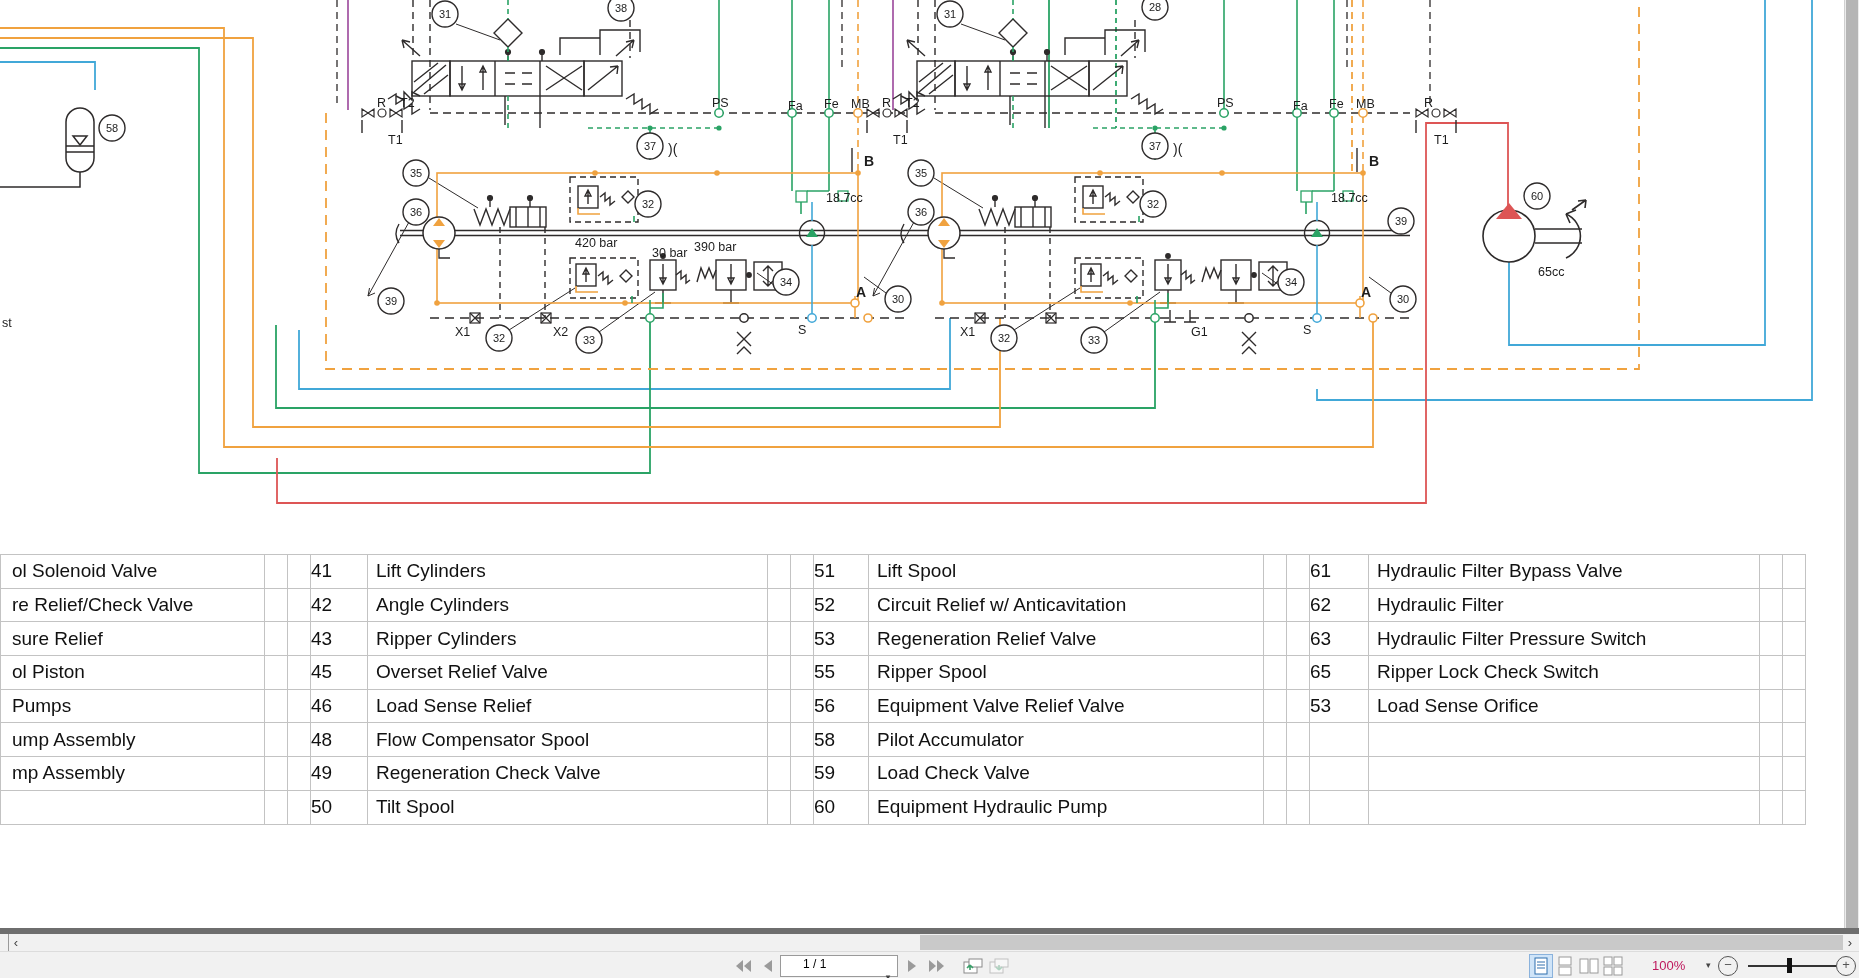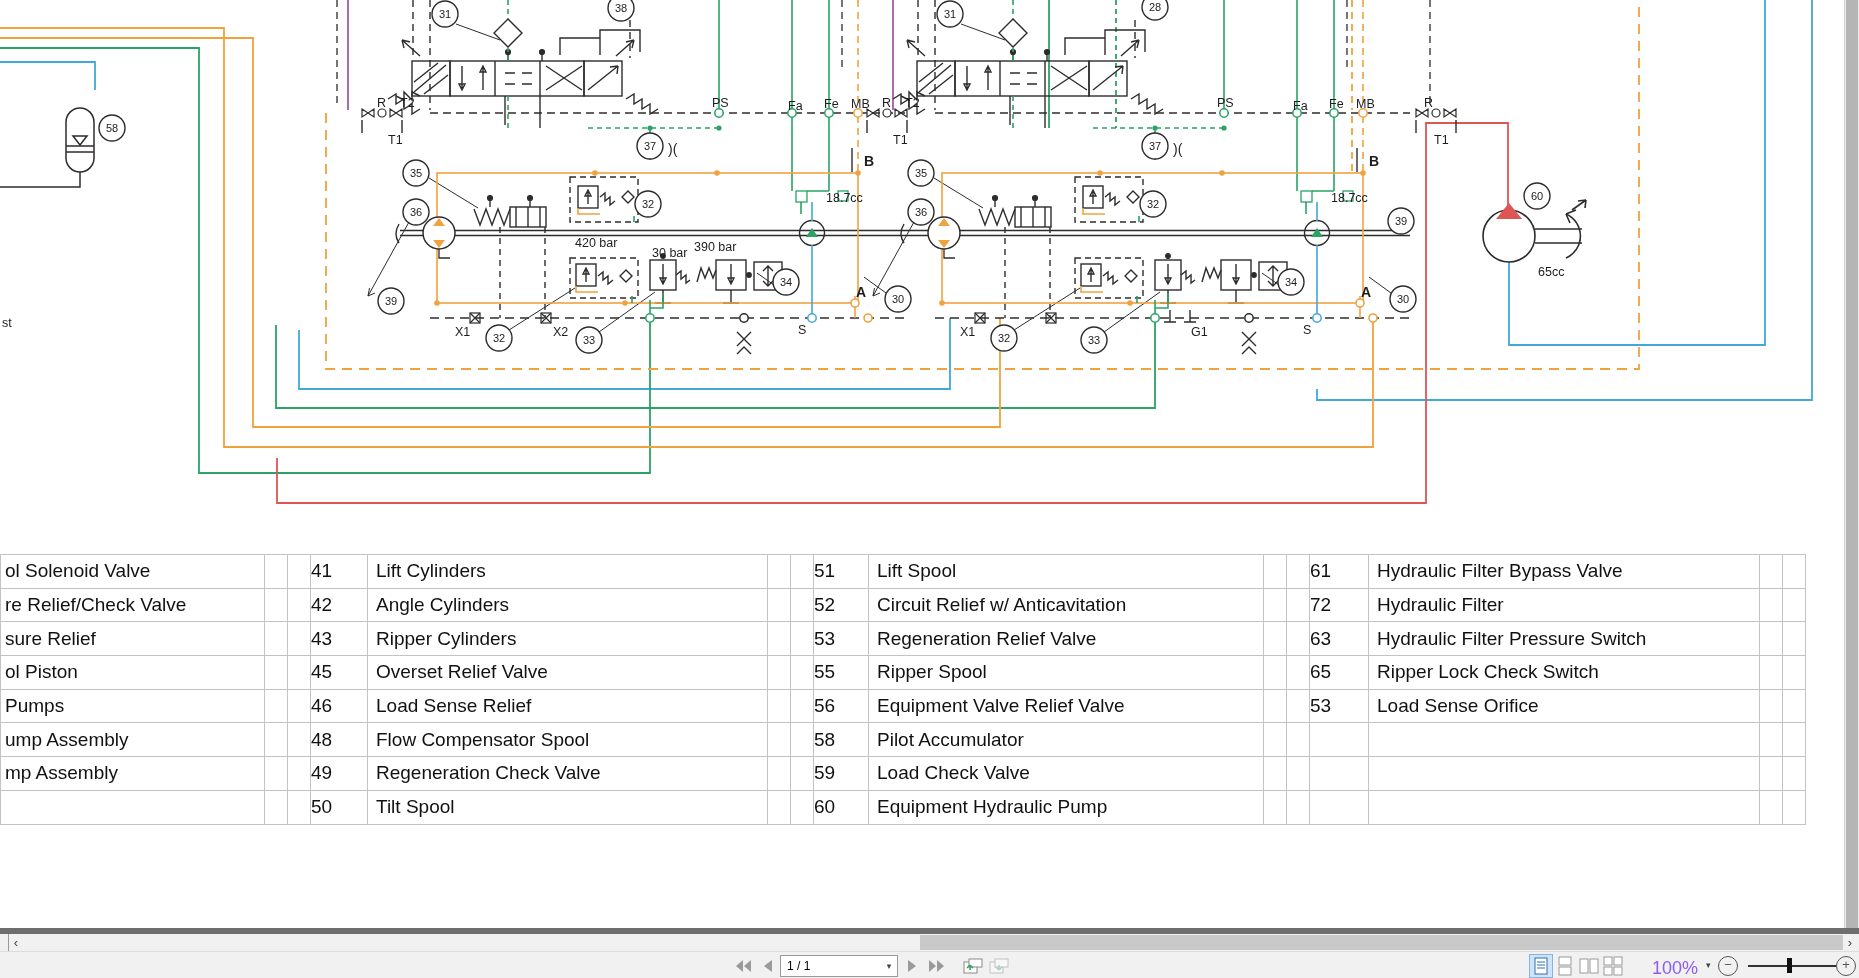--- a/index.html
+++ b/index.html
@@ -10,40 +10,40 @@
   svg text{font-family:"Liberation Sans",sans-serif;fill:#1d1d1d;}
   text.port{font-size:12.5px;}
   text.bar{font-size:12.5px;}
   text.callout-n{font-size:11px;text-anchor:middle;}
   text.big{font-size:14px;font-weight:bold;}
   
   #legend{position:absolute;left:0;top:554px;width:1805px;border-collapse:collapse;table-layout:fixed;}
   #legend td{border:1px solid #c3c3c3;height:32.7px;font-size:19px;color:#111;white-space:nowrap;overflow:hidden;vertical-align:middle;padding:0;}
   #legend td.num{text-align:left;}
   #legend td.txt{padding-left:8px;}
-  #legend td.cut{padding-left:4px;}
+  #legend td.cut{padding-left:11px;}
   #legend td.gap{border-top:1px solid #c3c3c3;border-bottom:1px solid #c3c3c3;}
   
   #vscroll{position:absolute;right:0;top:0;width:14px;height:928px;background:#ececec;border-left:1px solid #d0d0d0;}
   #vthumb{position:absolute;left:1px;top:0;width:12px;height:928px;background:#b5b5b5;}
   
   #darkstrip{position:absolute;left:0;top:928px;width:1859px;height:6px;background:#6e6e6e;}
   #hscroll{position:absolute;left:0;top:934px;width:1859px;height:17px;background:#f1f1f1;}
   #hthumb{position:absolute;left:920px;top:1px;width:923px;height:15px;background:#c9c9c9;}
   .harrow{position:absolute;top:0px;width:16px;height:17px;color:#444;font-size:13px;line-height:17px;text-align:center;}
   #panecorner{position:absolute;left:0;top:934px;width:8px;height:17px;background:#f1f1f1;border-right:1px solid #9a9a9a;}
   
   #statusbar{position:absolute;left:0;top:951px;width:1859px;height:27px;background:#f1f1f1;border-top:1px solid #dcdcdc;}
   .sbtn{position:absolute;top:3px;width:22px;height:21px;display:flex;align-items:center;justify-content:center;}
-  #pagebox{position:absolute;left:780px;top:3px;width:116px;height:20px;background:#fff;border:1px solid #9a9a9a;display:flex;align-items:center;}
+  #pagebox{position:absolute;left:780px;top:3px;width:116px;height:20px;background:#fff;border:1px solid #9a9a9a;display:flex;align-items:flex-end;flex-direction:column;}
   #pagebox input{border:none;outline:none;width:92px;font-size:12px;padding-left:6px;font-family:"Liberation Sans",sans-serif;background:transparent;}
   #pagebox .caret{width:18px;text-align:center;color:#444;font-size:9px;}
   .layouticon{position:absolute;top:3px;width:22px;height:22px;display:flex;align-items:center;justify-content:center;}
   .layouticon.sel{background:#cfe4f8;outline:1px solid #8ab2dc;}
-  #zoomlabel{position:absolute;left:1652px;top:6px;font-size:18px;color:#8b5cf6;}
+  #zoomlabel{position:absolute;left:1652px;top:6px;font-size:13px;color:#be185d;}
   #zoomcaret{position:absolute;left:1706px;top:8px;font-size:9px;color:#444;}
   .zoombtn{position:absolute;top:4px;width:18px;height:18px;border:1.4px solid #555;border-radius:50%;color:#555;font-size:13px;line-height:16px;text-align:center;}
   #zslider{position:absolute;left:1748px;top:12.5px;width:88px;height:2px;background:#333;}
   #zhandle{position:absolute;left:1787px;top:6px;width:5px;height:15px;background:#111;}
 </style>
 </head>
 <body>
 
 <div id="stage">
 
@@ -423,21 +423,21 @@
           <td class="gap"></td>
           <td class="gap"></td>
           <td class="num">42</td>
           <td class="txt">Angle Cylinders</td>
           <td class="gap"></td>
           <td class="gap"></td>
           <td class="num">52</td>
           <td class="txt">Circuit Relief w/ Anticavitation</td>
           <td class="gap"></td>
           <td class="gap"></td>
-          <td class="num">72</td>
+          <td class="num">62</td>
           <td class="txt">Hydraulic Filter</td>
           <td class="gap"></td>
           <td class="gap"></td>
         </tr>
         <tr>
           <td class="cut">sure Relief</td>
           <td class="gap"></td>
           <td class="gap"></td>
           <td class="num">43</td>
           <td class="txt">Ripper Cylinders</td>

